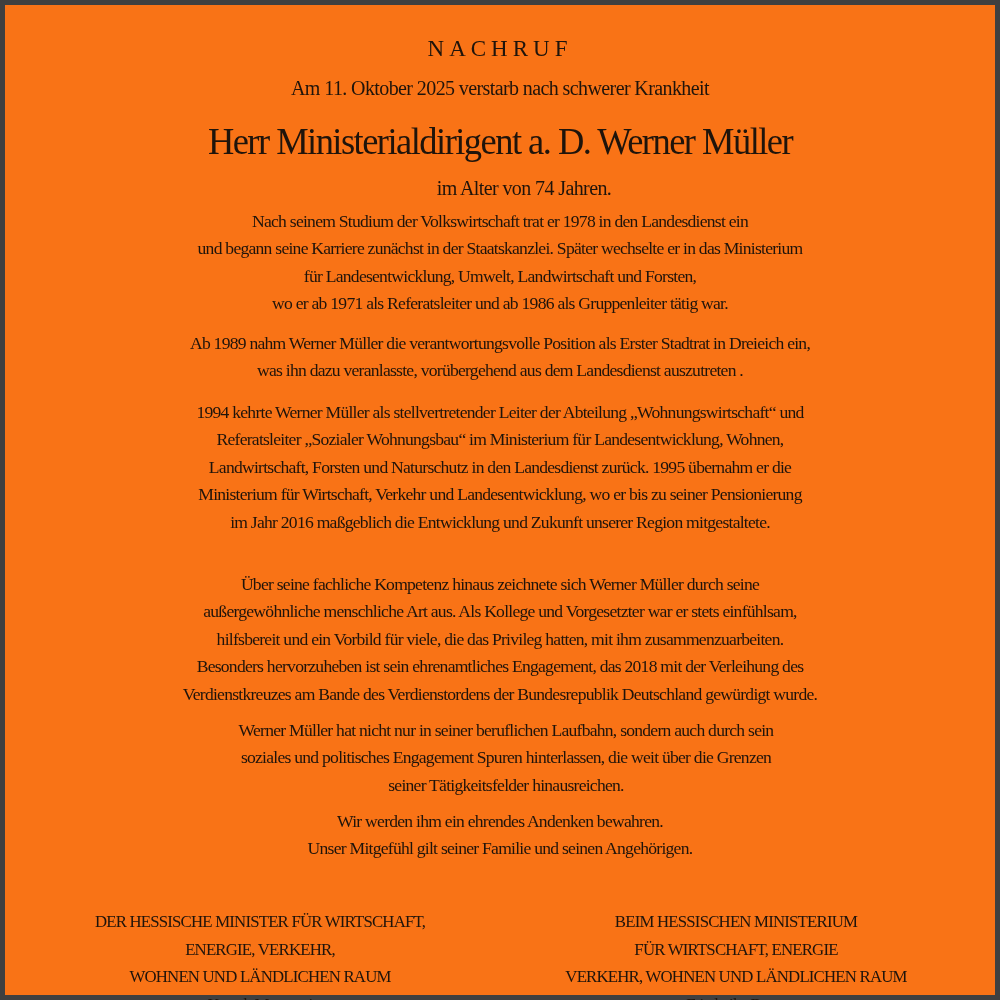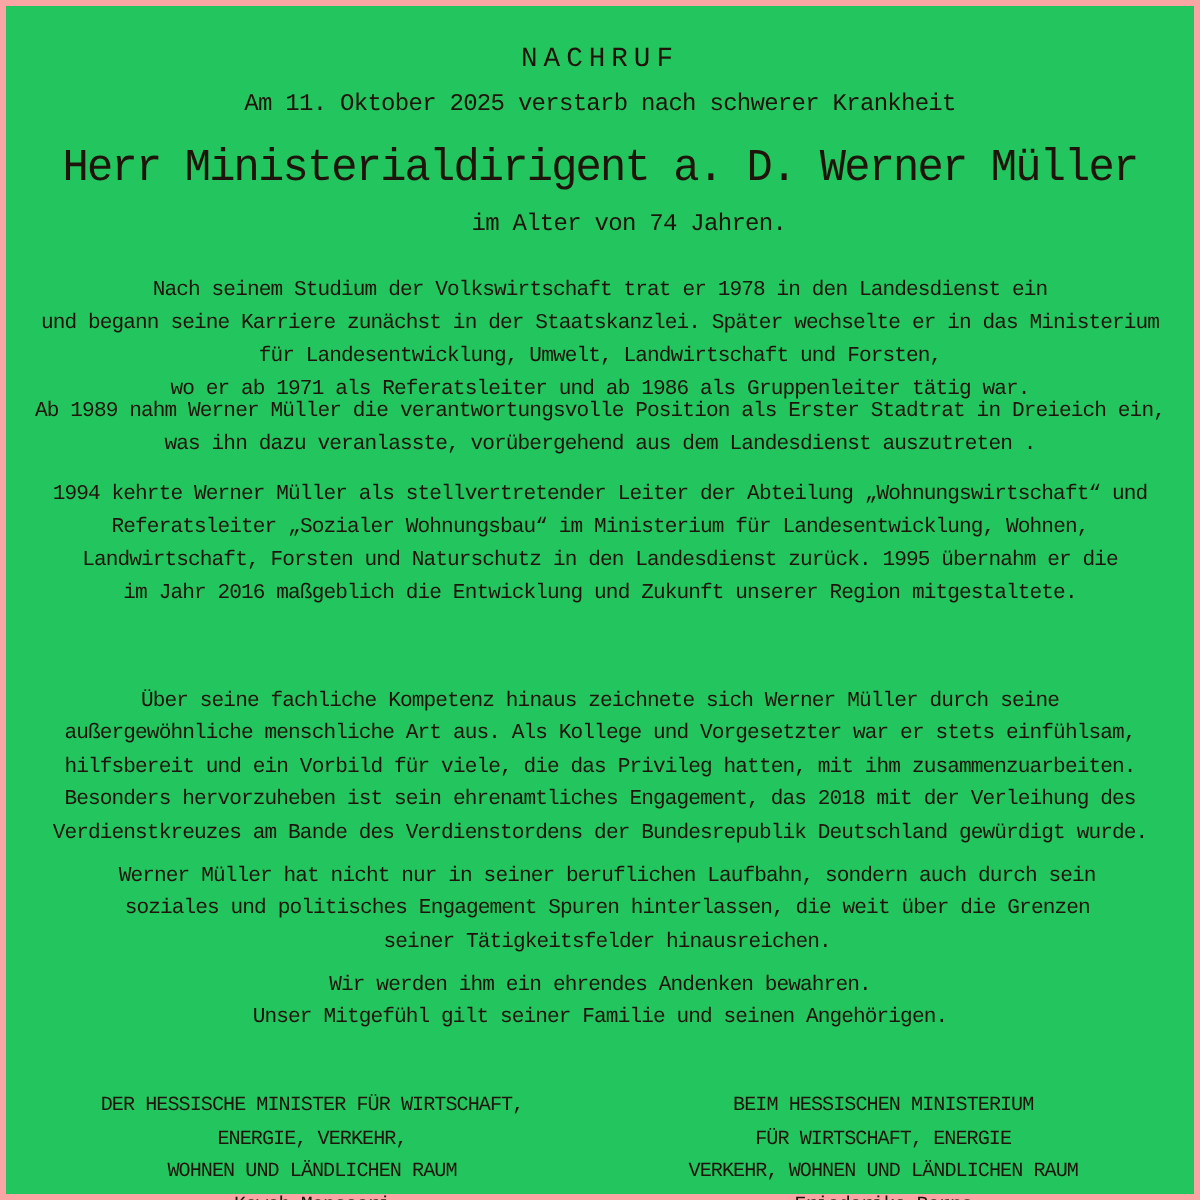--- a/index.html
+++ b/index.html
@@ -10,24 +10,24 @@
     body {
       width: 1000px;
       height: 1000px;
       overflow: hidden;
     }
     .frame {
       position: relative;
       box-sizing: border-box;
       width: 1000px;
       height: 1000px;
-      border: 5px solid #fca5a5;
-      background: #22c55e;
+      border: 5px solid #404040;
+      background: #f97316;
       color: #1f140b;
-      font-family: Liberation Mono, monospace;
+      font-family: Liberation Serif, serif;
       text-align: center;
     }
     .kicker {
       position: absolute;
       left: 0; right: 0;
       top: 30px;
       font-size: 23px;
       letter-spacing: 5px;
       line-height: 28px;
     }
@@ -58,21 +58,21 @@
       margin-left: 48px;
     }
     .para {
       position: absolute;
       left: 0; right: 0;
       font-size: 17.6px;
       line-height: 27.4px;
       letter-spacing: -0.75px;
     }
     .para .line { display: block; white-space: nowrap; }
-    .p1 { top: 224px; }
+    .p1 { top: 203px; }
     .p2 { top: 325px; }
     .p3 { top: 394px; }
     .p4 { top: 566px; }
     .p5 { top: 712px; padding-left: 12px; }
     .p6 { top: 803px; }
     .sig {
       position: absolute;
       top: 873px;
       width: 440px;
       font-size: 16.8px;
@@ -103,20 +103,21 @@
 
   <div class="para p2">
     <span class="line">Ab 1989 nahm Werner Müller die verantwortungsvolle Position als Erster Stadtrat in Dreieich ein,</span>
     <span class="line">was ihn dazu veranlasste, vorübergehend aus dem Landesdienst auszutreten .</span>
   </div>
 
   <div class="para p3">
     <span class="line">1994 kehrte Werner Müller als stellvertretender Leiter der Abteilung „Wohnungswirtschaft“ und</span>
     <span class="line">Referatsleiter „Sozialer Wohnungsbau“ im Ministerium für Landesentwicklung, Wohnen,</span>
     <span class="line">Landwirtschaft, Forsten und Naturschutz in den Landesdienst zurück. 1995 übernahm er die</span>
+    <span class="line">Ministerium für Wirtschaft, Verkehr und Landesentwicklung, wo er bis zu seiner Pensionierung</span>
     <span class="line">im Jahr 2016 maßgeblich die Entwicklung und Zukunft unserer Region mitgestaltete.</span>
   </div>
 
   <div class="para p4">
     <span class="line">Über seine fachliche Kompetenz hinaus zeichnete sich Werner Müller durch seine</span>
     <span class="line">außergewöhnliche menschliche Art aus. Als Kollege und Vorgesetzter war er stets einfühlsam,</span>
     <span class="line">hilfsbereit und ein Vorbild für viele, die das Privileg hatten, mit ihm zusammenzuarbeiten.</span>
     <span class="line">Besonders hervorzuheben ist sein ehrenamtliches Engagement, das 2018 mit der Verleihung des</span>
     <span class="line">Verdienstkreuzes am Bande des Verdienstordens der Bundesrepublik Deutschland gewürdigt wurde.</span>
   </div>

